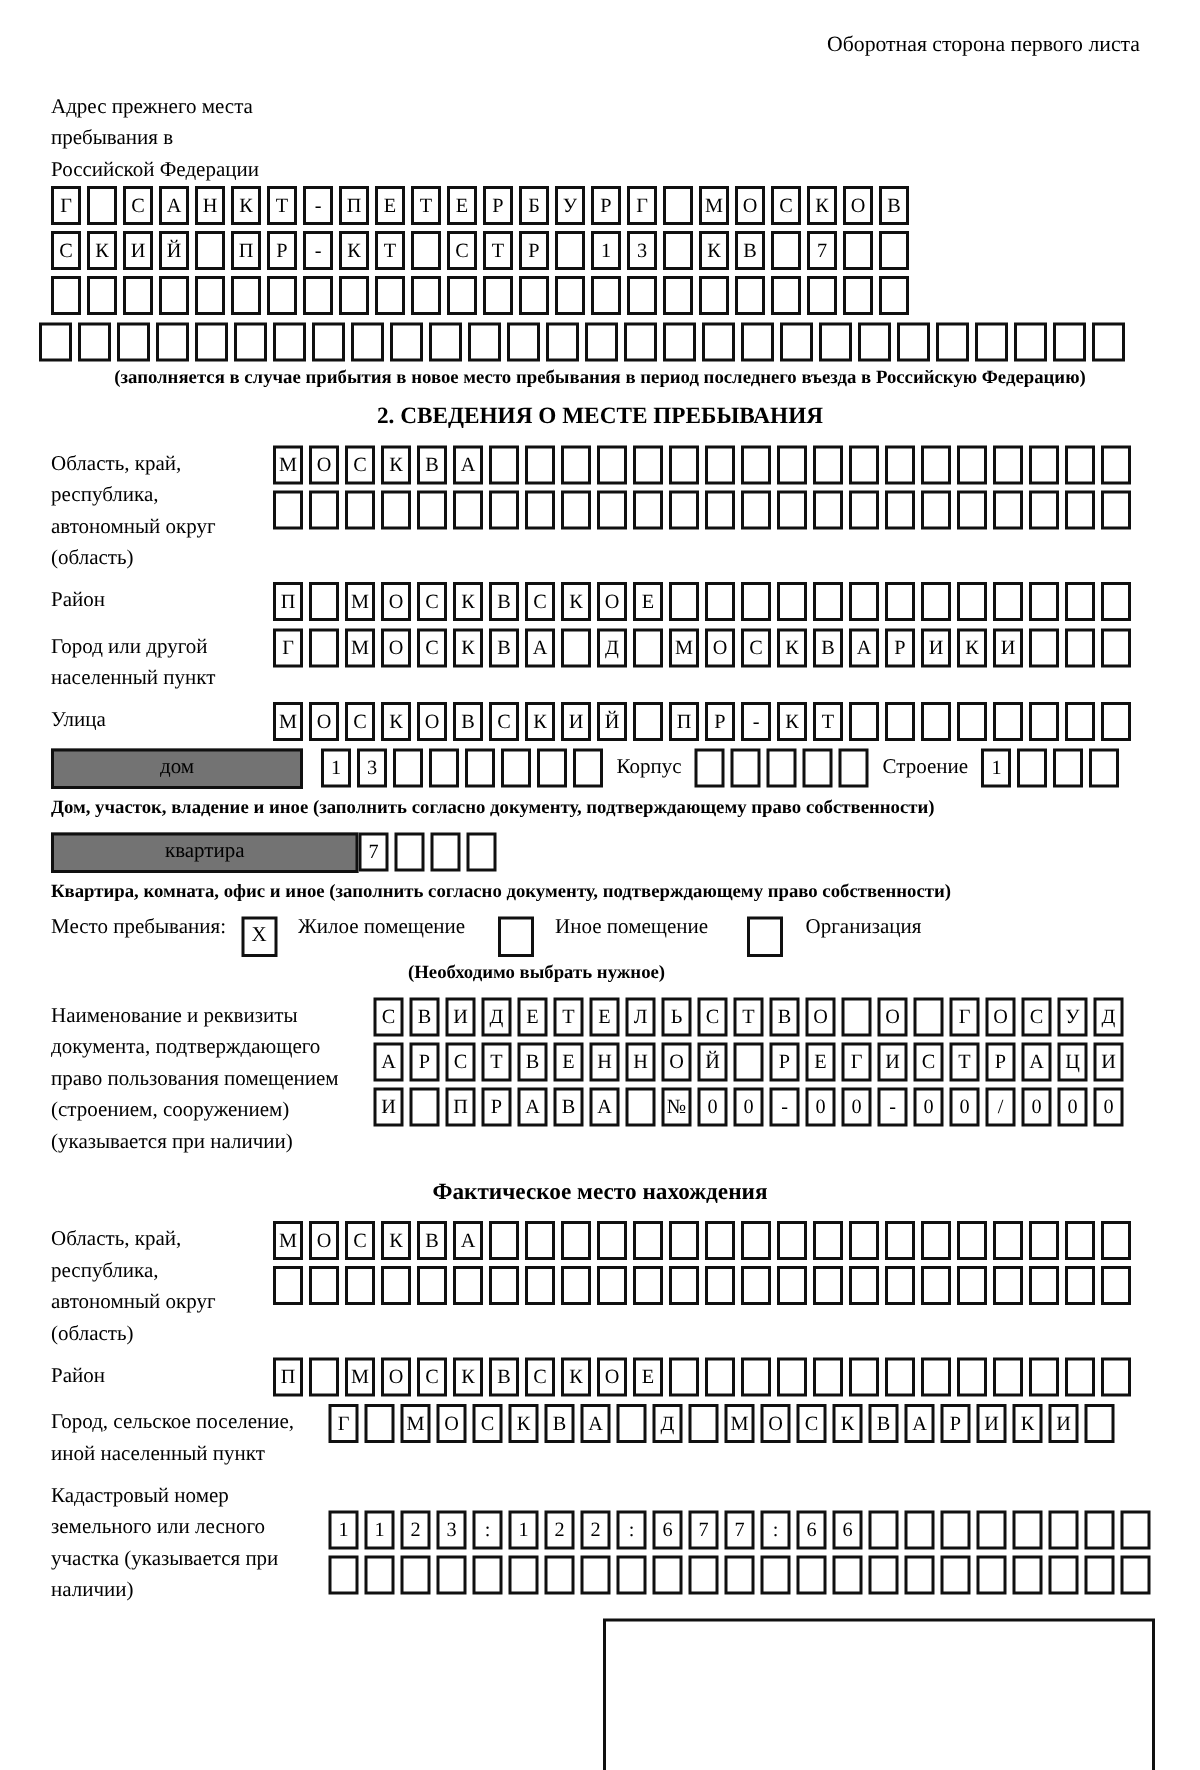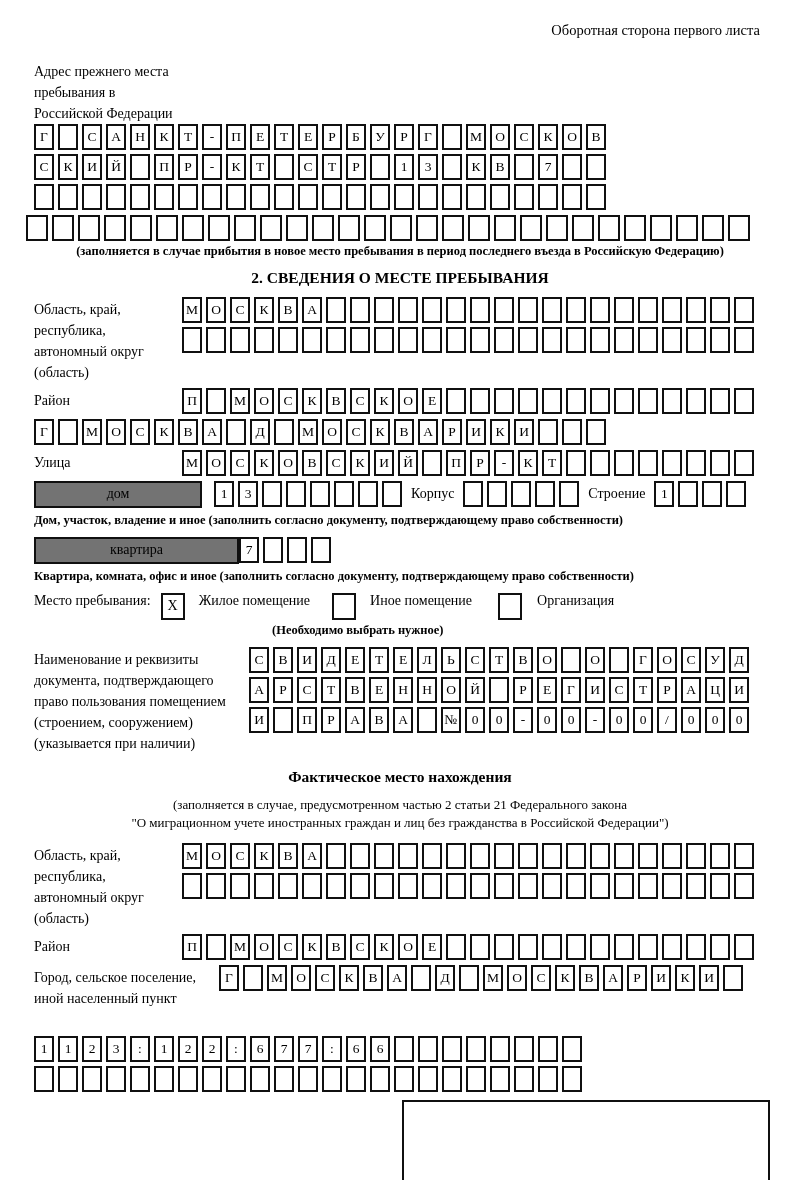--- a/index.html
+++ b/index.html
@@ -257,20 +257,21 @@
         <span class="cell"></span>
         <span class="cell"></span>
         <span class="cell"></span>
         <span class="cell"></span>
         <span class="cell"></span>
         <span class="cell"></span>
       </div>
   </div>
 
   <div class="field">
+    <div class="flabel">Город или другой населенный пункт</div>
     <div class="cells">
         <span class="cell">Г</span>
         <span class="cell"></span>
         <span class="cell">М</span>
         <span class="cell">О</span>
         <span class="cell">С</span>
         <span class="cell">К</span>
         <span class="cell">В</span>
         <span class="cell">А</span>
         <span class="cell"></span>
@@ -443,24 +444,20 @@
           <span class="cell">0</span>
           <span class="cell">/</span>
           <span class="cell">0</span>
           <span class="cell">0</span>
           <span class="cell">0</span>
         </div>
     </div>
   </div>
 
   <div class="sec-title" style="margin-top:14px;">Фактическое место нахождения</div>
-  <div class="law-note">
-    <span>(заполняется в случае, предусмотренном частью 2 статьи 21 Федерального закона</span><br>
-    <span>"О миграционном учете иностранных граждан и лиц без гражданства в Российской Федерации")</span>
-  </div>
 
   <div class="field">
     <div class="flabel">Область, край, республика, автономный округ (область)</div>
     <div class="cellcol">
       <div class="cells">
           <span class="cell">М</span>
           <span class="cell">О</span>
           <span class="cell">С</span>
           <span class="cell">К</span>
           <span class="cell">В</span>
@@ -565,20 +562,21 @@
         <span class="cell">А</span>
         <span class="cell">Р</span>
         <span class="cell">И</span>
         <span class="cell">К</span>
         <span class="cell">И</span>
         <span class="cell"></span>
       </div>
   </div>
 
   <div class="field">
+    <div class="flabel wide185">Кадастровый номер земельного или лесного участка (указывается при наличии)</div>
     <div class="cellcol cadastral-offset">
       <div class="cells">
           <span class="cell">1</span>
           <span class="cell">1</span>
           <span class="cell">2</span>
           <span class="cell">3</span>
           <span class="cell">:</span>
           <span class="cell">1</span>
           <span class="cell">2</span>
           <span class="cell">2</span>

